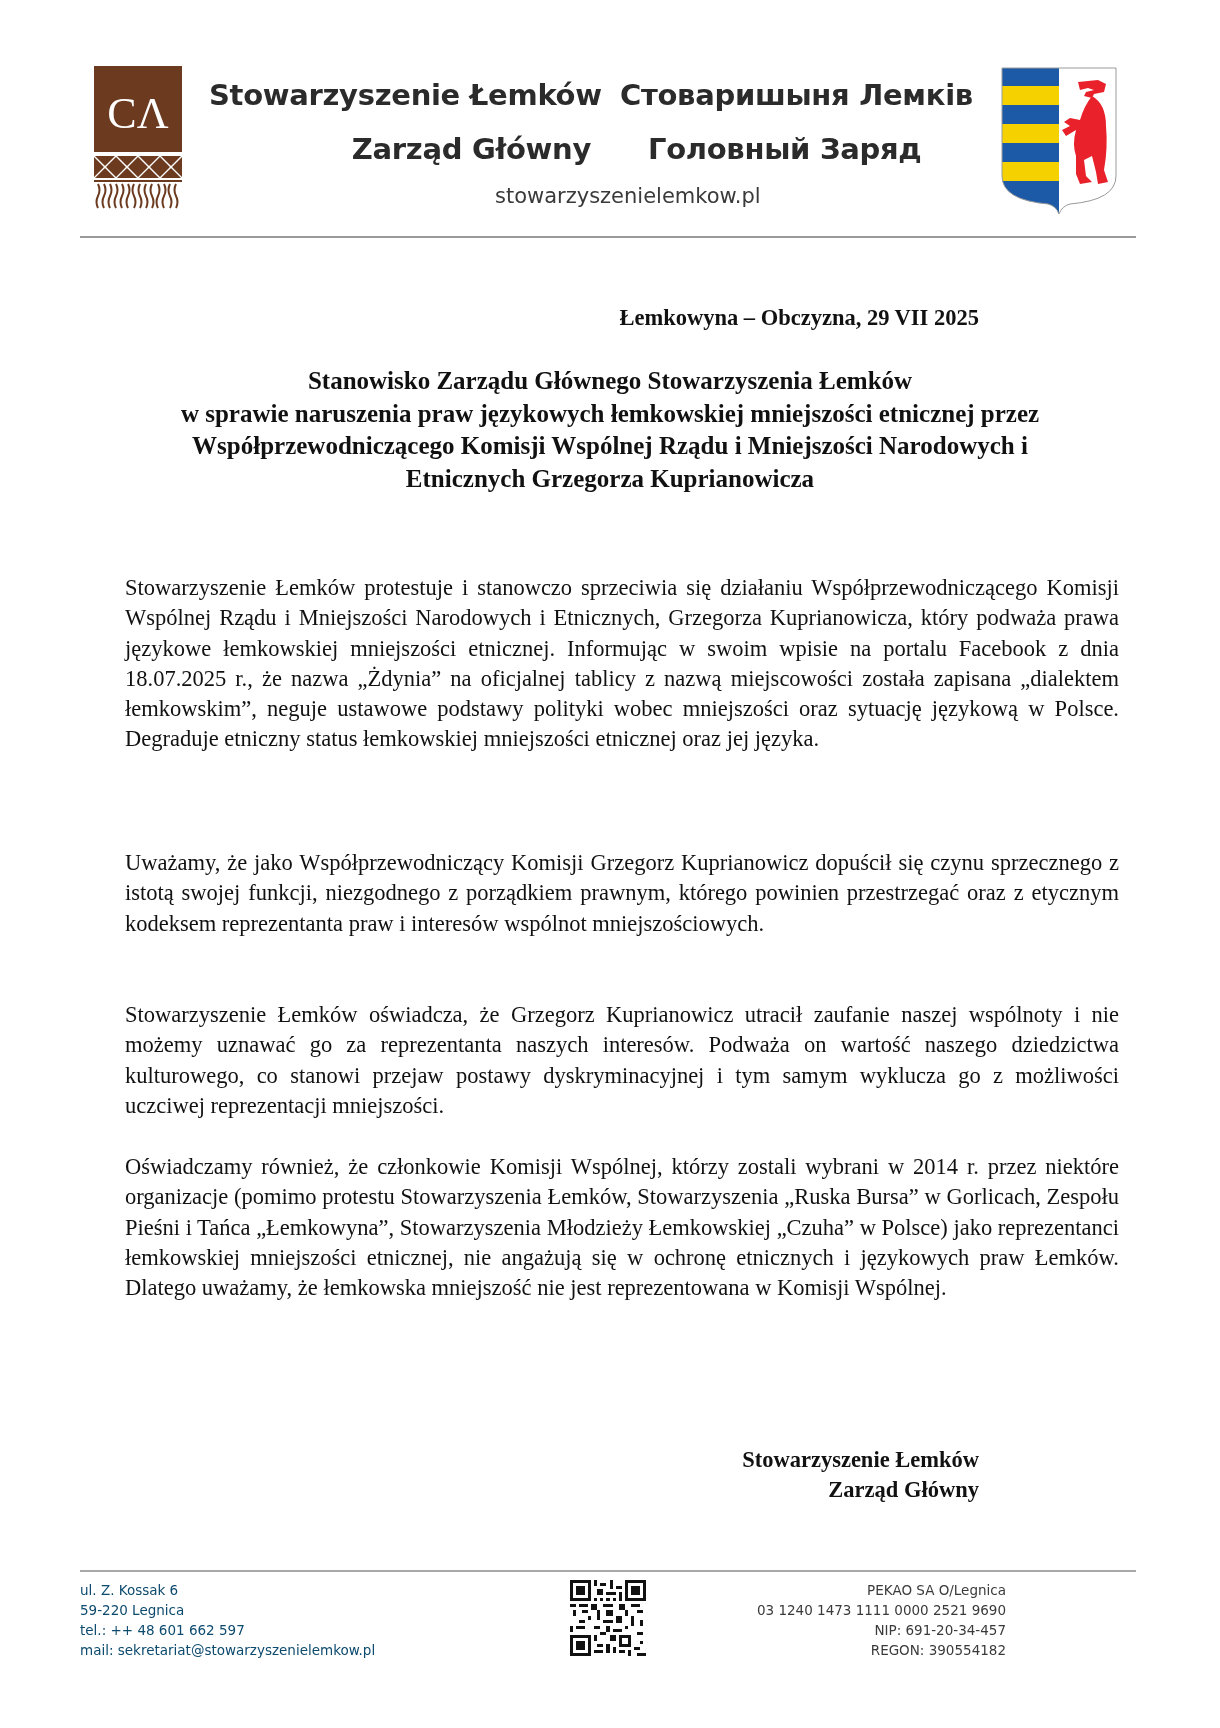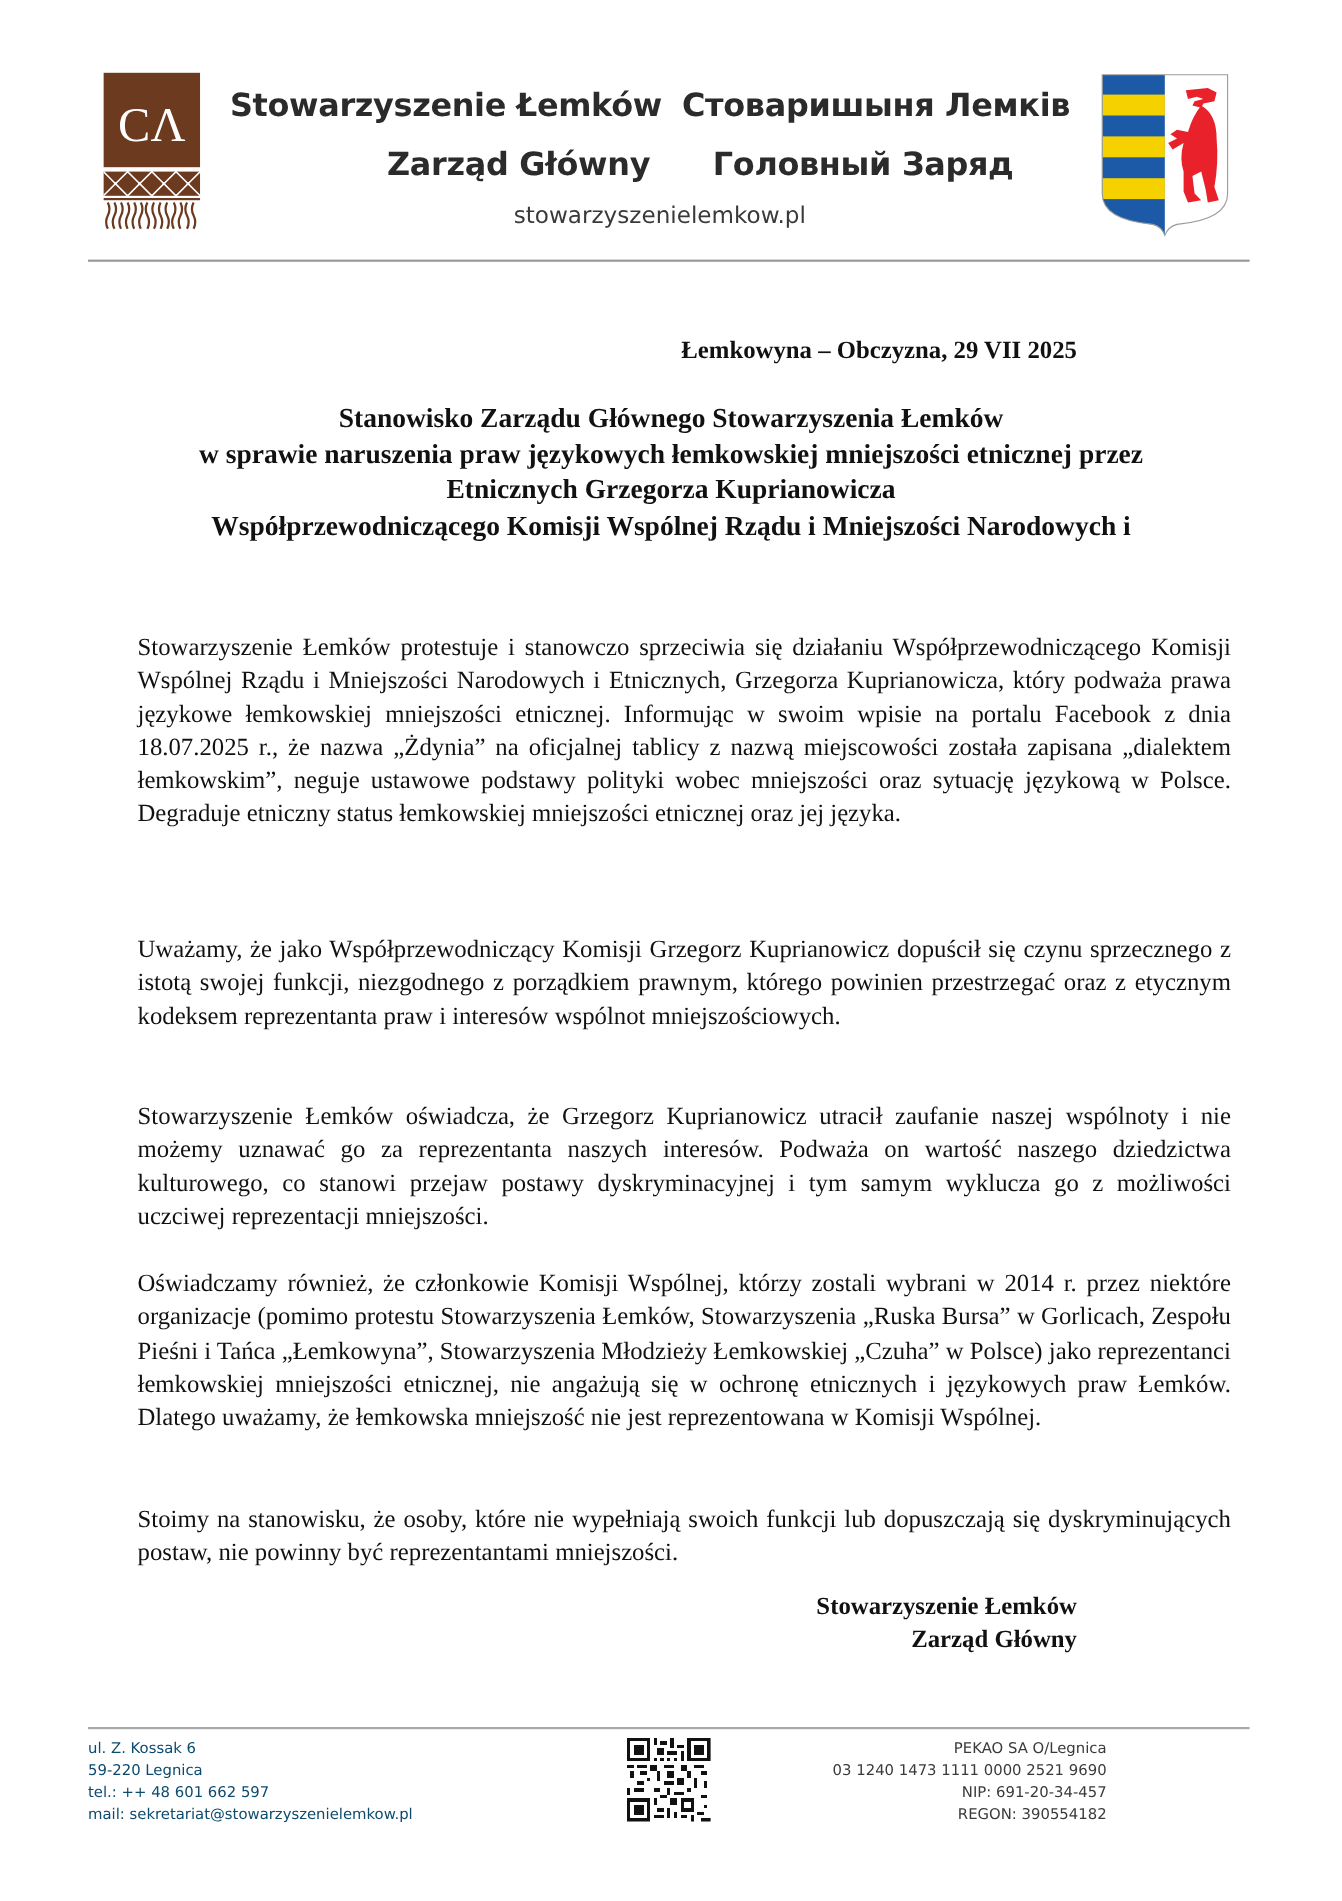--- a/index.html
+++ b/index.html
@@ -7,21 +7,21 @@
   .page { position: absolute; left: 0; top: 0; width: 1092px; height: 1728px; }
 
   
   .header { position: absolute; left: 80px; top: 66px; width: 1056px; height: 170px; }
   .logo-left { position: absolute; left: 14px; top: 0; width: 88px; height: 148px; }
   .org-text { position: absolute; font-family: "DejaVu Sans", sans-serif; font-weight: bold; color: #2b2b2b; font-size: 29px; letter-spacing: -0.3px; white-space: nowrap; }
   .org-pl-1 { left: 129px; top: 12px; }
   .org-pl-2 { right: 545px; top: 66px; }
   .org-ru-1 { left: 540px; top: 12px; }
   .org-ru-2 { left: 568px; top: 66px; }
-  .website { position: absolute; left: 387px; top: 118px; font-family: "DejaVu Sans", sans-serif; font-size: 21px; color: #3a3a3a; }
+  .website { position: absolute; left: 415px; top: 118px; font-family: "DejaVu Sans", sans-serif; font-size: 21px; color: #3a3a3a; }
   .logo-right { position: absolute; left: 920px; top: 0; width: 118px; height: 150px; }
   .header-rule { position: absolute; left: 80px; top: 236px; width: 1056px; height: 2px; background: #9a9a9a; }
 
   
   .content { position: absolute; left: 113px; width: 994px; font-family: "Liberation Serif", serif; color: #111; }
   .date { position: absolute; right: 113px; top: 305px; font-family: "Liberation Serif", serif; font-size: 22.5px; text-align: right; font-weight: bold; }
   .title { top: 365px; text-align: center; font-weight: bold; font-size: 25px; line-height: 32.5px; }
   .title div { white-space: nowrap; }
   .para { font-size: 22.5px; line-height: 30.3px; text-align: justify; margin: 12px; }
   .p1 { position: absolute; left: 113px; width: 994px; top: 561px; }
@@ -104,29 +104,28 @@
       <path d="M2,2 L116,2 L116,110 Q116,134 70,138 Q62,140 59,148 Q56,140 48,138 Q2,134 2,110 Z" fill="none" stroke="#9a9a9a" stroke-width="1"></path>
     </svg>
   </div>
   <div class="header-rule"></div>
 
   <div class="date">Łemkowyna – Obczyzna, 29 VII 2025</div>
 
   <div class="content title">
     <div>Stanowisko Zarządu Głównego Stowarzyszenia Łemków</div>
     <div>w sprawie naruszenia praw językowych łemkowskiej mniejszości etnicznej przez</div>
+    <div>Współprzewodniczącego Komisji Wspólnej Rządu i Mniejszości Narodowych i</div>
     <div>Etnicznych Grzegorza Kuprianowicza</div>
-    <div>Współprzewodniczącego Komisji Wspólnej Rządu i Mniejszości Narodowych i</div>
   </div>
 
   <p class="para p1">Stowarzyszenie Łemków protestuje i stanowczo sprzeciwia się działaniu Współprzewodniczącego Komisji Wspólnej Rządu i Mniejszości Narodowych i Etnicznych, Grzegorza Kuprianowicza, który podważa prawa językowe łemkowskiej mniejszości etnicznej. Informując w swoim wpisie na portalu Facebook z dnia 18.07.2025 r., że nazwa „Żdynia” na oficjalnej tablicy z nazwą miejscowości została zapisana „dialektem łemkowskim”, neguje ustawowe podstawy polityki wobec mniejszości oraz sytuację językową w Polsce. Degraduje etniczny status łemkowskiej mniejszości etnicznej oraz jej języka.</p>
   <p class="para p2">Uważamy, że jako Współprzewodniczący Komisji Grzegorz Kuprianowicz dopuścił się czynu sprzecznego z istotą swojej funkcji, niezgodnego z porządkiem prawnym, którego powinien przestrzegać oraz z etycznym kodeksem reprezentanta praw i interesów wspólnot mniejszościowych.</p>
   <p class="para p3">Stowarzyszenie Łemków oświadcza, że Grzegorz Kuprianowicz utracił zaufanie naszej wspólnoty i nie możemy uznawać go za reprezentanta naszych interesów. Podważa on wartość naszego dziedzictwa kulturowego, co stanowi przejaw postawy dyskryminacyjnej i tym samym wyklucza go z możliwości uczciwej reprezentacji mniejszości.</p>
   <p class="para p4">Oświadczamy również, że członkowie Komisji Wspólnej, którzy zostali wybrani w 2014 r. przez niektóre organizacje (pomimo protestu Stowarzyszenia Łemków, Stowarzyszenia „Ruska Bursa” w Gorlicach, Zespołu Pieśni i Tańca „Łemkowyna”, Stowarzyszenia Młodzieży Łemkowskiej „Czuha” w Polsce) jako reprezentanci łemkowskiej mniejszości etnicznej, nie angażują się w ochronę etnicznych i językowych praw Łemków. Dlatego uważamy, że łemkowska mniejszość nie jest reprezentowana w Komisji Wspólnej.</p>
-  <p class="para p5">Stoimy na stanowisku, że osoby, które nie wypełniają swoich funkcji lub dopuszczają się dyskryminujących postaw, nie powinny być reprezentantami mniejszości.</p>
 
   <div class="signature">
     <div>Stowarzyszenie Łemków</div>
     <div>Zarząd Główny</div>
   </div>
 
   <div class="footer-rule"></div>
   <div class="footer-left">
     <div>ul. Z. Kossak 6</div>
     <div>59-220 Legnica</div>

